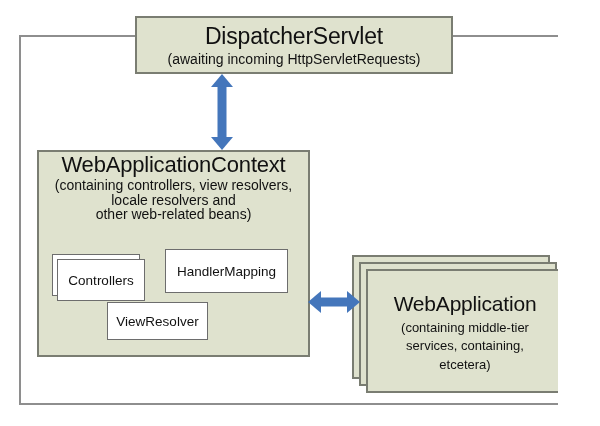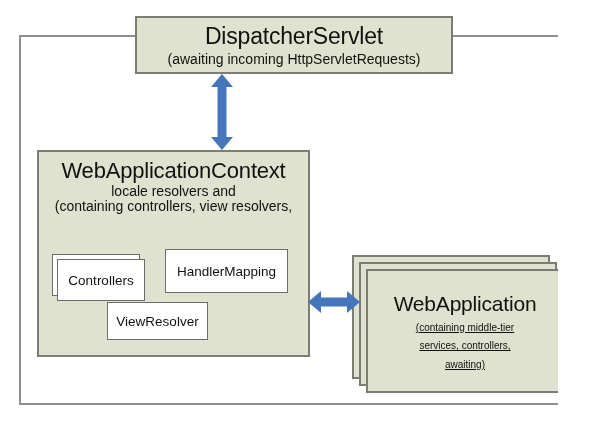--- a/index.html
+++ b/index.html
@@ -56,42 +56,40 @@
   .title-lg {
     font-size: 23px;
     line-height: 26px;
     letter-spacing: -0.2px;
   }
   .sub {
     font-size: 14px;
     line-height: 14.5px;
   }
   .sub-sm {
-    font-size: 10px;
+    font-size: 13px;
     line-height: 13.5px;
-    text-decoration: underline;
   }
 
   
   #dispatcher-servlet {
     left: 135px;
     top: 16px;
     width: 318px;
     height: 58px;
     gap: 3px;
   }
 
   
   #webapp-context {
     left: 37px;
     top: 150px;
     width: 273px;
     height: 207px;
     justify-content: flex-start;
-    padding-top: 6px;
   }
   #webapp-context .title-lg { font-size: 22px; }
 
   
   #controllers-back {
     left: 52px;
     top: 254px;
     width: 88px;
     height: 42px;
     z-index: 2;
@@ -240,22 +238,23 @@
   </div>
 
   <div class="arrow-v" id="arrow-dispatcher-context">
     <div class="head-up"></div>
     <div class="shaft"></div>
     <div class="head-down"></div>
   </div>
 
   <div class="box" id="webapp-context">
     <div class="title-lg">WebApplicationContext</div>
+    <div class="sub">(containing controllers, view resolvers,</div>
     <div class="sub">locale resolvers and</div>
-    <div class="sub">(containing controllers, view resolvers,</div>
+    <div class="sub">other web-related beans)</div>
   </div>
 
   <div class="box-white" id="controllers-back"></div>
   <div class="box-white" id="controllers-front">
     <span>Controllers</span>
   </div>
 
   <div class="box-white" id="view-resolver">
     <span>ViewResolver</span>
   </div>
@@ -268,17 +267,17 @@
     <div class="head-left"></div>
     <div class="shaft"></div>
     <div class="head-right"></div>
   </div>
 
   <div class="box" id="ctx-back-1"></div>
   <div class="box" id="ctx-back-2"></div>
   <div class="box" id="ctx-front">
     <div class="title-lg">WebApplication</div>
     <div class="sub-sm">(containing middle-tier</div>
-    <div class="sub-sm">services, controllers,</div>
-    <div class="sub-sm">awaiting)</div>
+    <div class="sub-sm">services, containing,</div>
+    <div class="sub-sm">etcetera)</div>
   </div>
 
 </div>
 
 </body></html>

